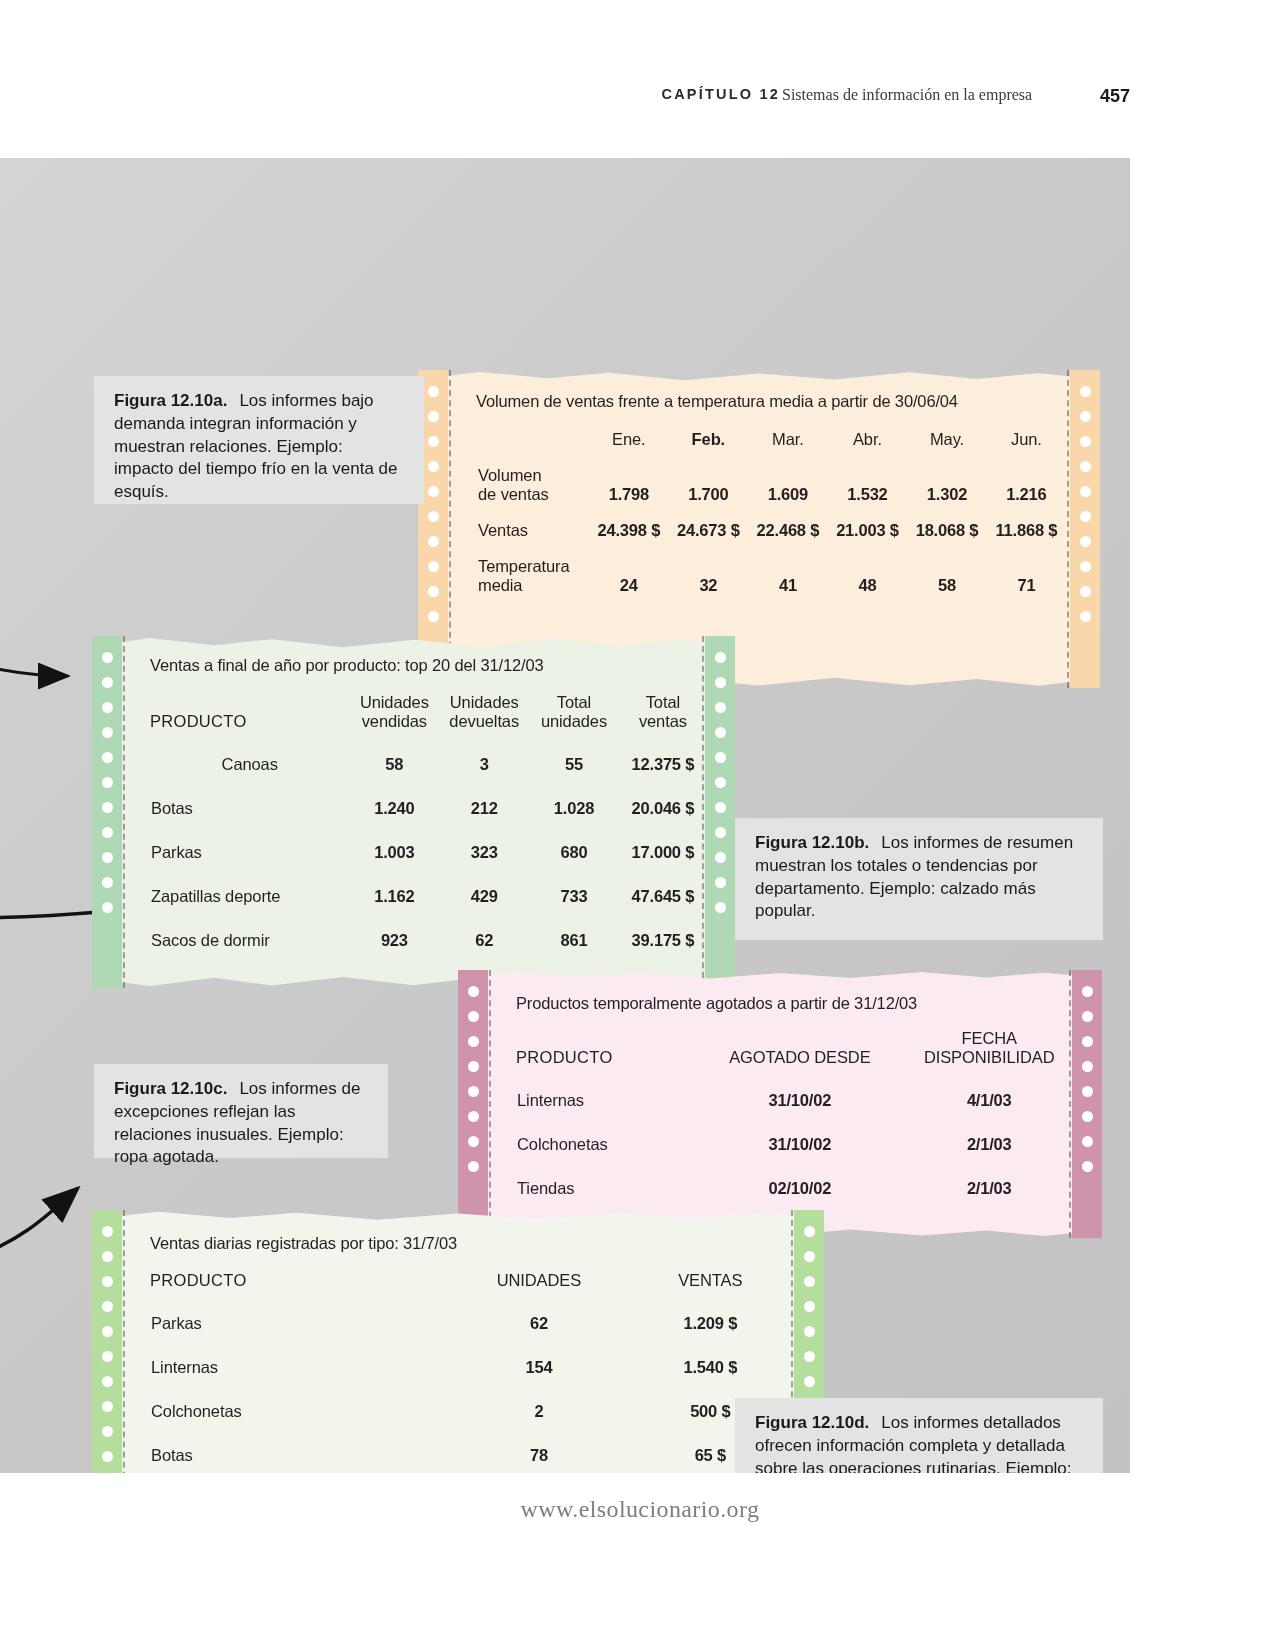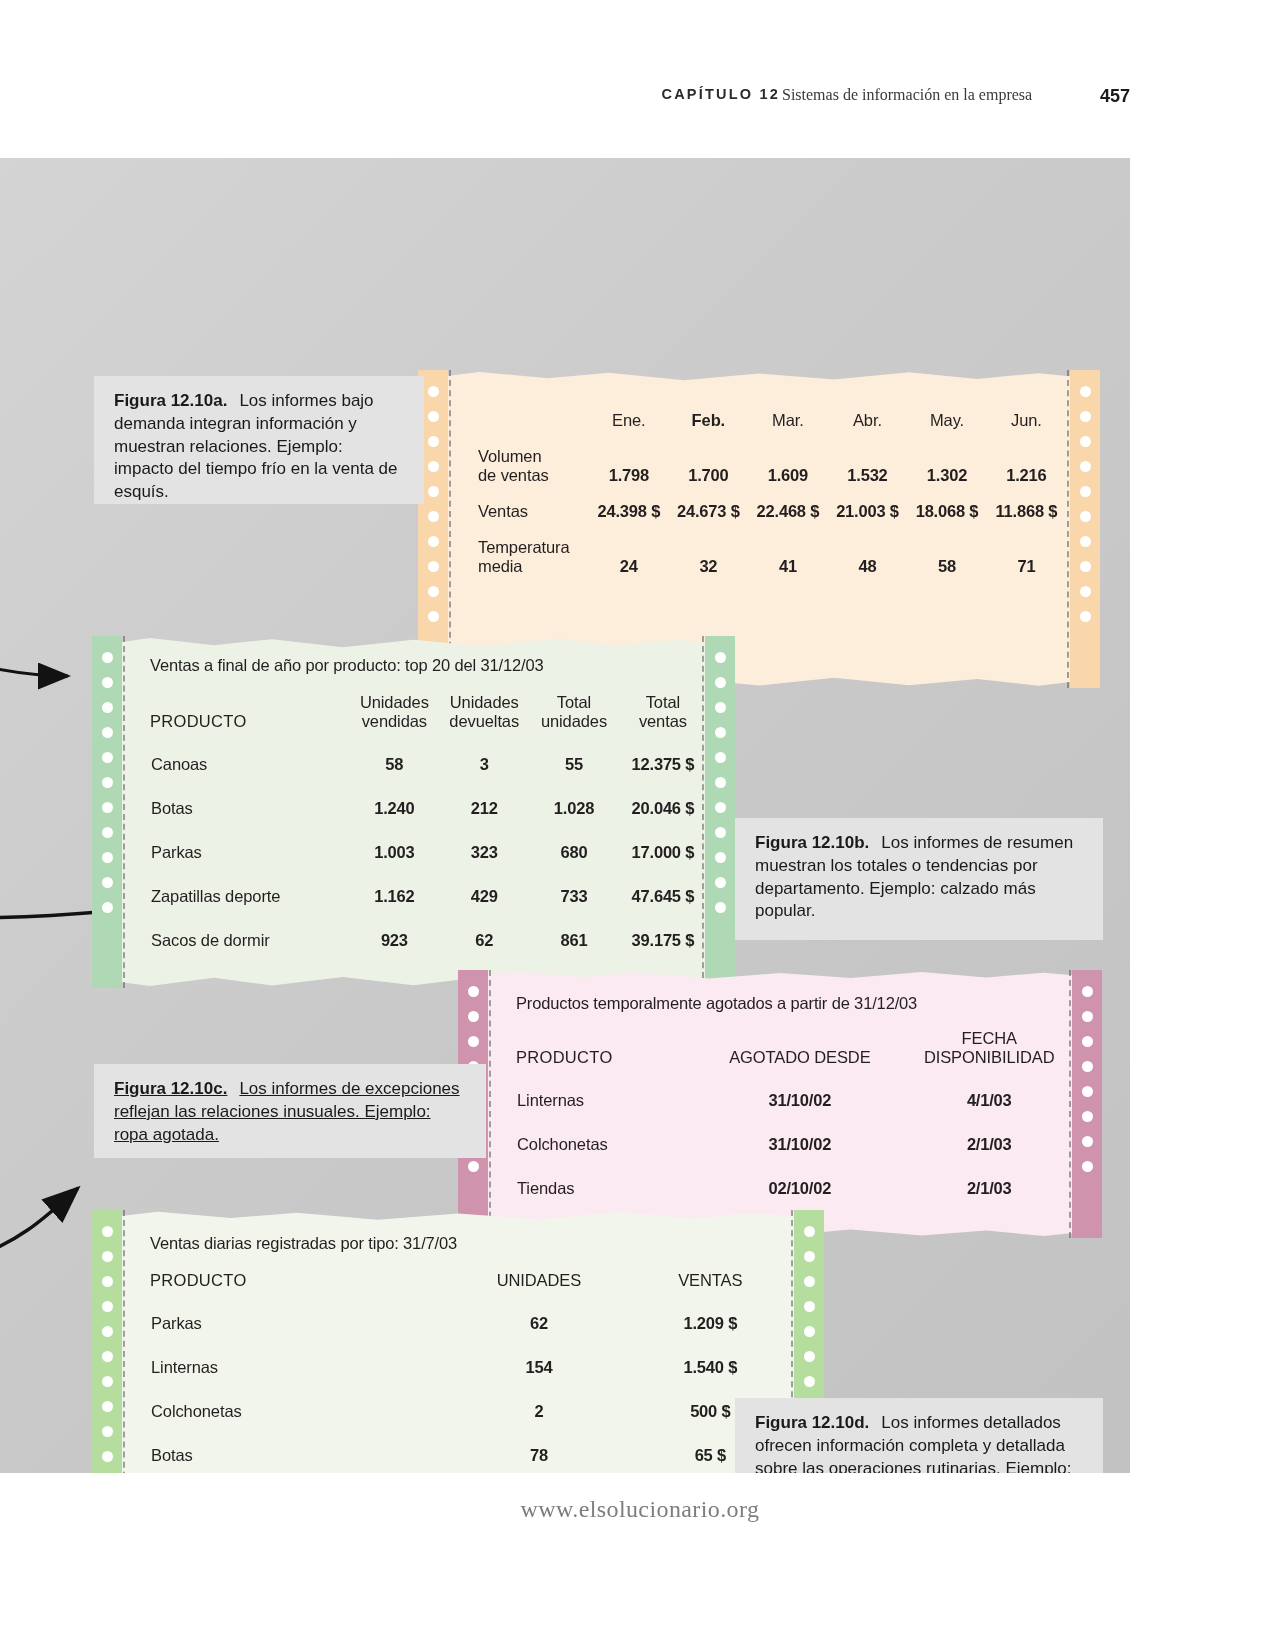--- a/index.html
+++ b/index.html
@@ -186,21 +186,21 @@
     font-size: 17px;
     line-height: 1.34;
     padding: 14px 20px 16px 20px;
     box-sizing: border-box;
   }
   .caption b { font-weight: bold; margin-top: 20px; }
   .caption .lead-gap { display: inline-block; width: 12px; }
 
   #caption-a { left: 94px;  top: 218px;  width: 330px; height: 128px; }
   #caption-b { left: 735px; top: 660px;  width: 368px; height: 122px; }
-  #caption-c { left: 94px;  top: 906px;  width: 392px; height: 94px; text-decoration: underline; }
+  #caption-c { left: 94px;  top: 906px;  width: 294px; height: 94px; }
   #caption-d { left: 735px; top: 1240px; width: 368px; height: 124px; }
 
   
   .arrow-svg {
     position: absolute;
     left: 0;
     top: 0;
     width: 1130px;
     height: 1315px;
     pointer-events: none;
@@ -263,20 +263,21 @@
         <i class="hole"></i>
       <i class="hole"></i>
         <i class="hole"></i>
         <i class="hole"></i>
         <i class="hole"></i>
         <i class="hole"></i>
     </div>
     <div class="perf left"></div>
     <div class="perf right"></div>
     <div class="report-content">
+      <div class="report-title">Volumen de ventas frente a temperatura media a partir de 30/06/04</div>
       <table class="rpt" style="margin-top:16px;width:100%;">
         <thead>
             <tr>
               <th class="lead" style="width: 120px;"></th>
               <th style="width: 92px;">Ene.</th>
               <th style="width: 92px; font-weight: bold;">Feb.</th>
               <th style="width: 92px;">Mar.</th>
               <th style="width: 92px;">Abr.</th>
               <th style="width: 92px;">May.</th>
               <th style="width: 92px;">Jun.</th>
@@ -352,21 +353,21 @@
             <tr>
               <th class="lead" style="width: 210px;">PRODUCTO</th>
               <th style="width: 92px;">Unidades<br>vendidas</th>
               <th style="width: 92px;">Unidades<br>devueltas</th>
               <th style="width: 92px;">Total<br>unidades</th>
               <th style="width: 92px;">Total<br>ventas</th>
             </tr>
           </thead>
         <tbody>
             <tr>
-              <td class="lead" style="padding-top: 24px;">Canoas</td>
+              <td class="lead" style="padding-top: 24px; text-align: center;">Canoas</td>
               <td style="padding-top: 24px; vertical-align: bottom;">58</td>
               <td style="padding-top: 24px; vertical-align: bottom;">3</td>
               <td style="padding-top: 24px; vertical-align: bottom;">55</td>
               <td style="padding-top: 24px; vertical-align: bottom;">12.375 $</td>
             </tr>
             <tr>
               <td class="lead" style="padding-top: 24px;">Botas</td>
               <td style="padding-top: 24px; vertical-align: bottom;">1.240</td>
               <td style="padding-top: 24px; vertical-align: bottom;">212</td>
               <td style="padding-top: 24px; vertical-align: bottom;">1.028</td>

